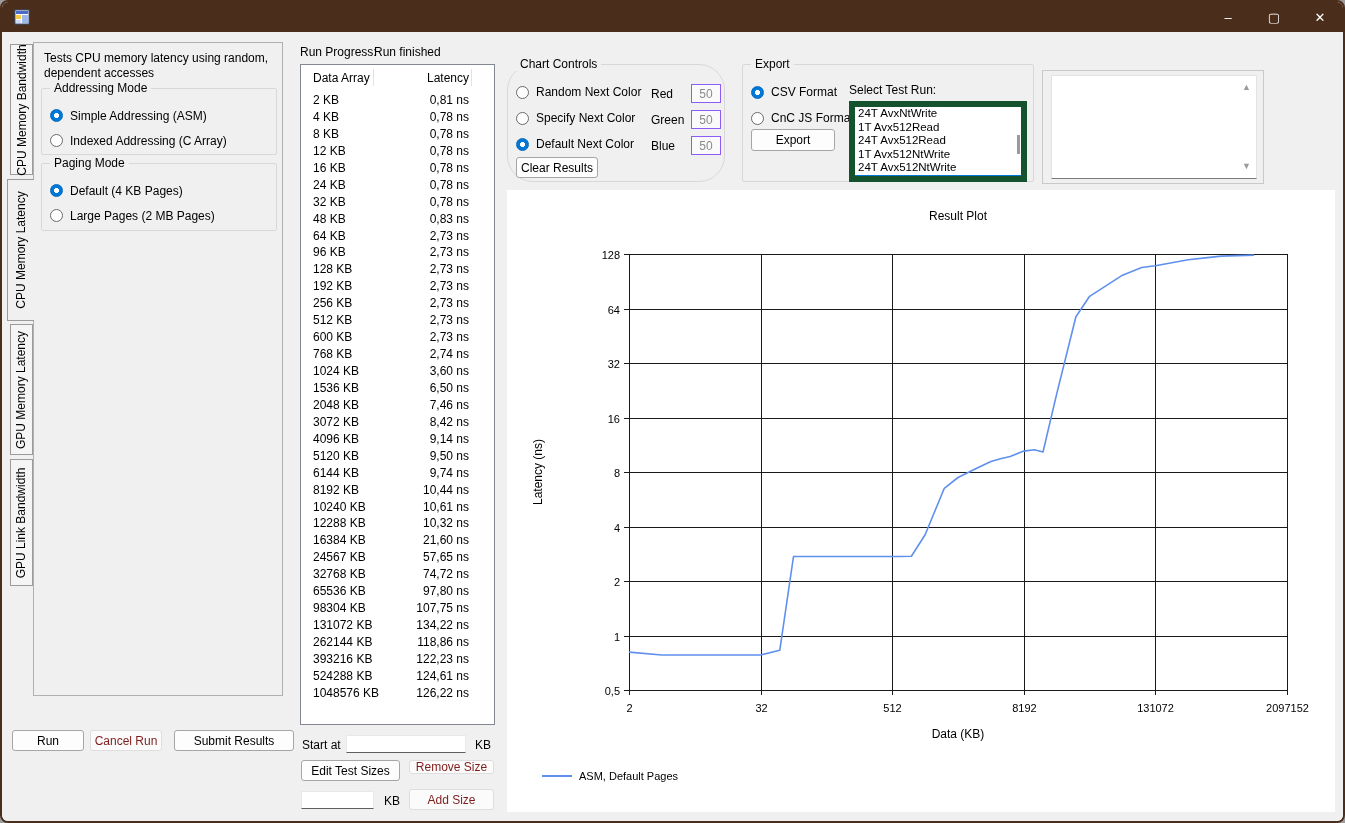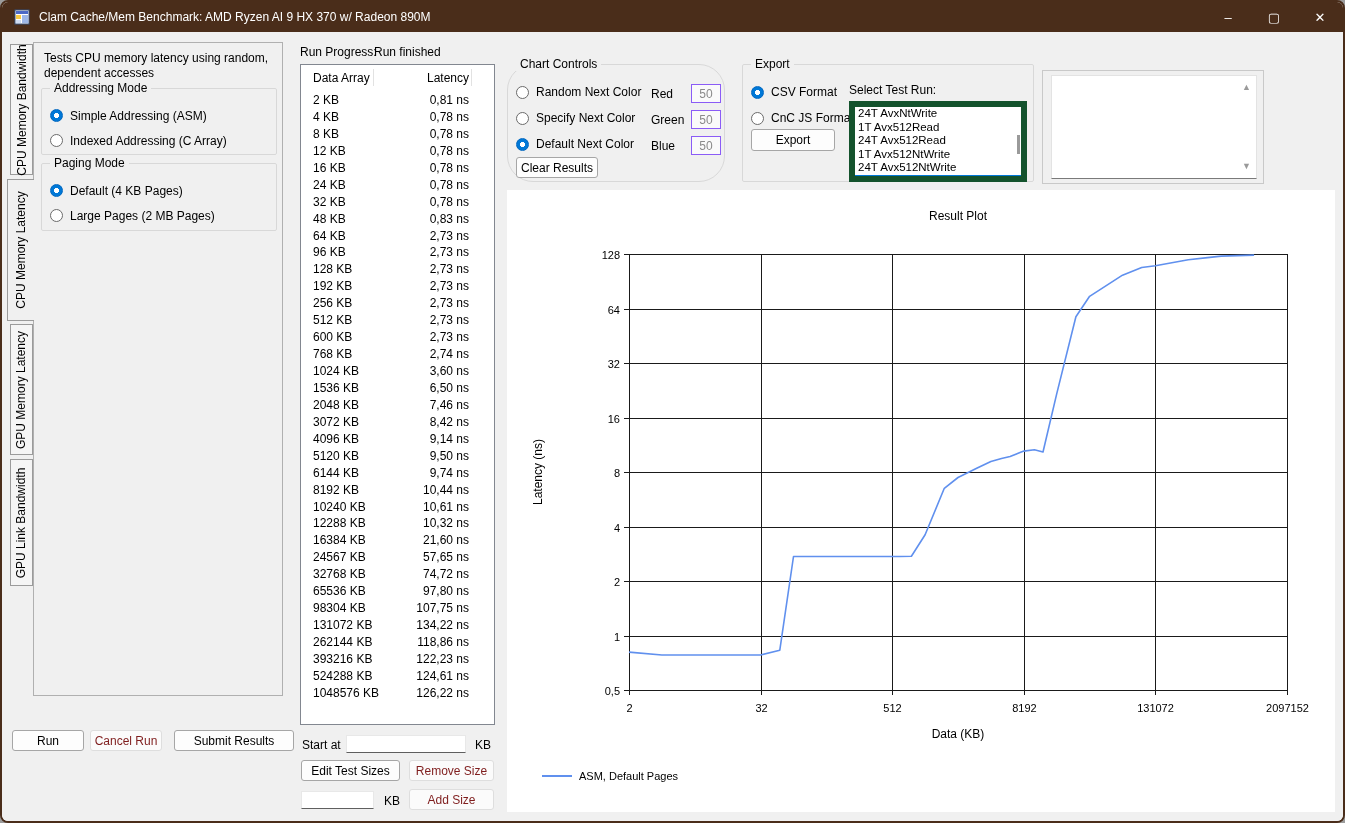--- a/index.html
+++ b/index.html
@@ -73,21 +73,20 @@
   <div class="titlebar">
     <span class="tb-icon">
       <svg width="16" height="16" viewBox="0 0 16 16">
         <rect x="1" y="1" width="14" height="14" fill="#fff" stroke="#35507c"></rect>
         <rect x="2" y="2" width="12" height="3" fill="#4b69c6"></rect>
         <rect x="2" y="6" width="5" height="4" fill="#f6c944"></rect>
         <rect x="8" y="6" width="6" height="8" fill="#9db7e8"></rect>
         <rect x="2" y="11" width="5" height="3" fill="#cfdcf3"></rect>
       </svg>
     </span>
-    <span class="tb-title">Clam Cache/Mem Benchmark: AMD Ryzen AI 9 HX 370 w/ Radeon 890M</span>
     <div class="tb-btns">
       <span class="tb-btn">–</span>
       <span class="tb-btn">▢</span>
       <span class="tb-btn">✕</span>
     </div>
   </div>
 
   <div class="client">
 
     <div id="vtabs">
@@ -293,21 +292,21 @@
             <span class="c2">126,22 ns</span>
           </div>
         </div>
     </div>
 
     <span class="lbl" style="left:300px;top:706px;">Start at</span>
     <input class="ul-input" style="left: 344px; top: 703px; width: 120px; height: 18px;" readonly="" value="">
     <span class="lbl" style="left:473px;top:706px;">KB</span>
 
     <div class="btn" style="left:299px;top:728px;width:99px;height:21px;">Edit Test Sizes</div>
-    <div class="btn dis" style="left:407px;top:728px;width:85px;height:21px;text-align:right;">Remove Size</div>
+    <div class="btn dis" style="left:407px;top:728px;width:85px;height:14px;text-align:right;">Remove Size</div>
 
     <input class="ul-input" style="left: 299px; top: 759px; width: 73px; height: 18px;" readonly="" value="">
     <span class="lbl" style="left:382px;top:762px;">KB</span>
     <div class="btn dis" style="left:407px;top:757px;width:85px;height:21px;">Add Size</div>
 
     <div class="groupbox cc" style="left:505px;top:32px;width:218px;height:118px;border-radius:26px;">
       <span class="gb-label">Chart Controls</span>
       <div class="radio-list">
           <div class="radio-row">
             <span class="radio-dot"></span>

